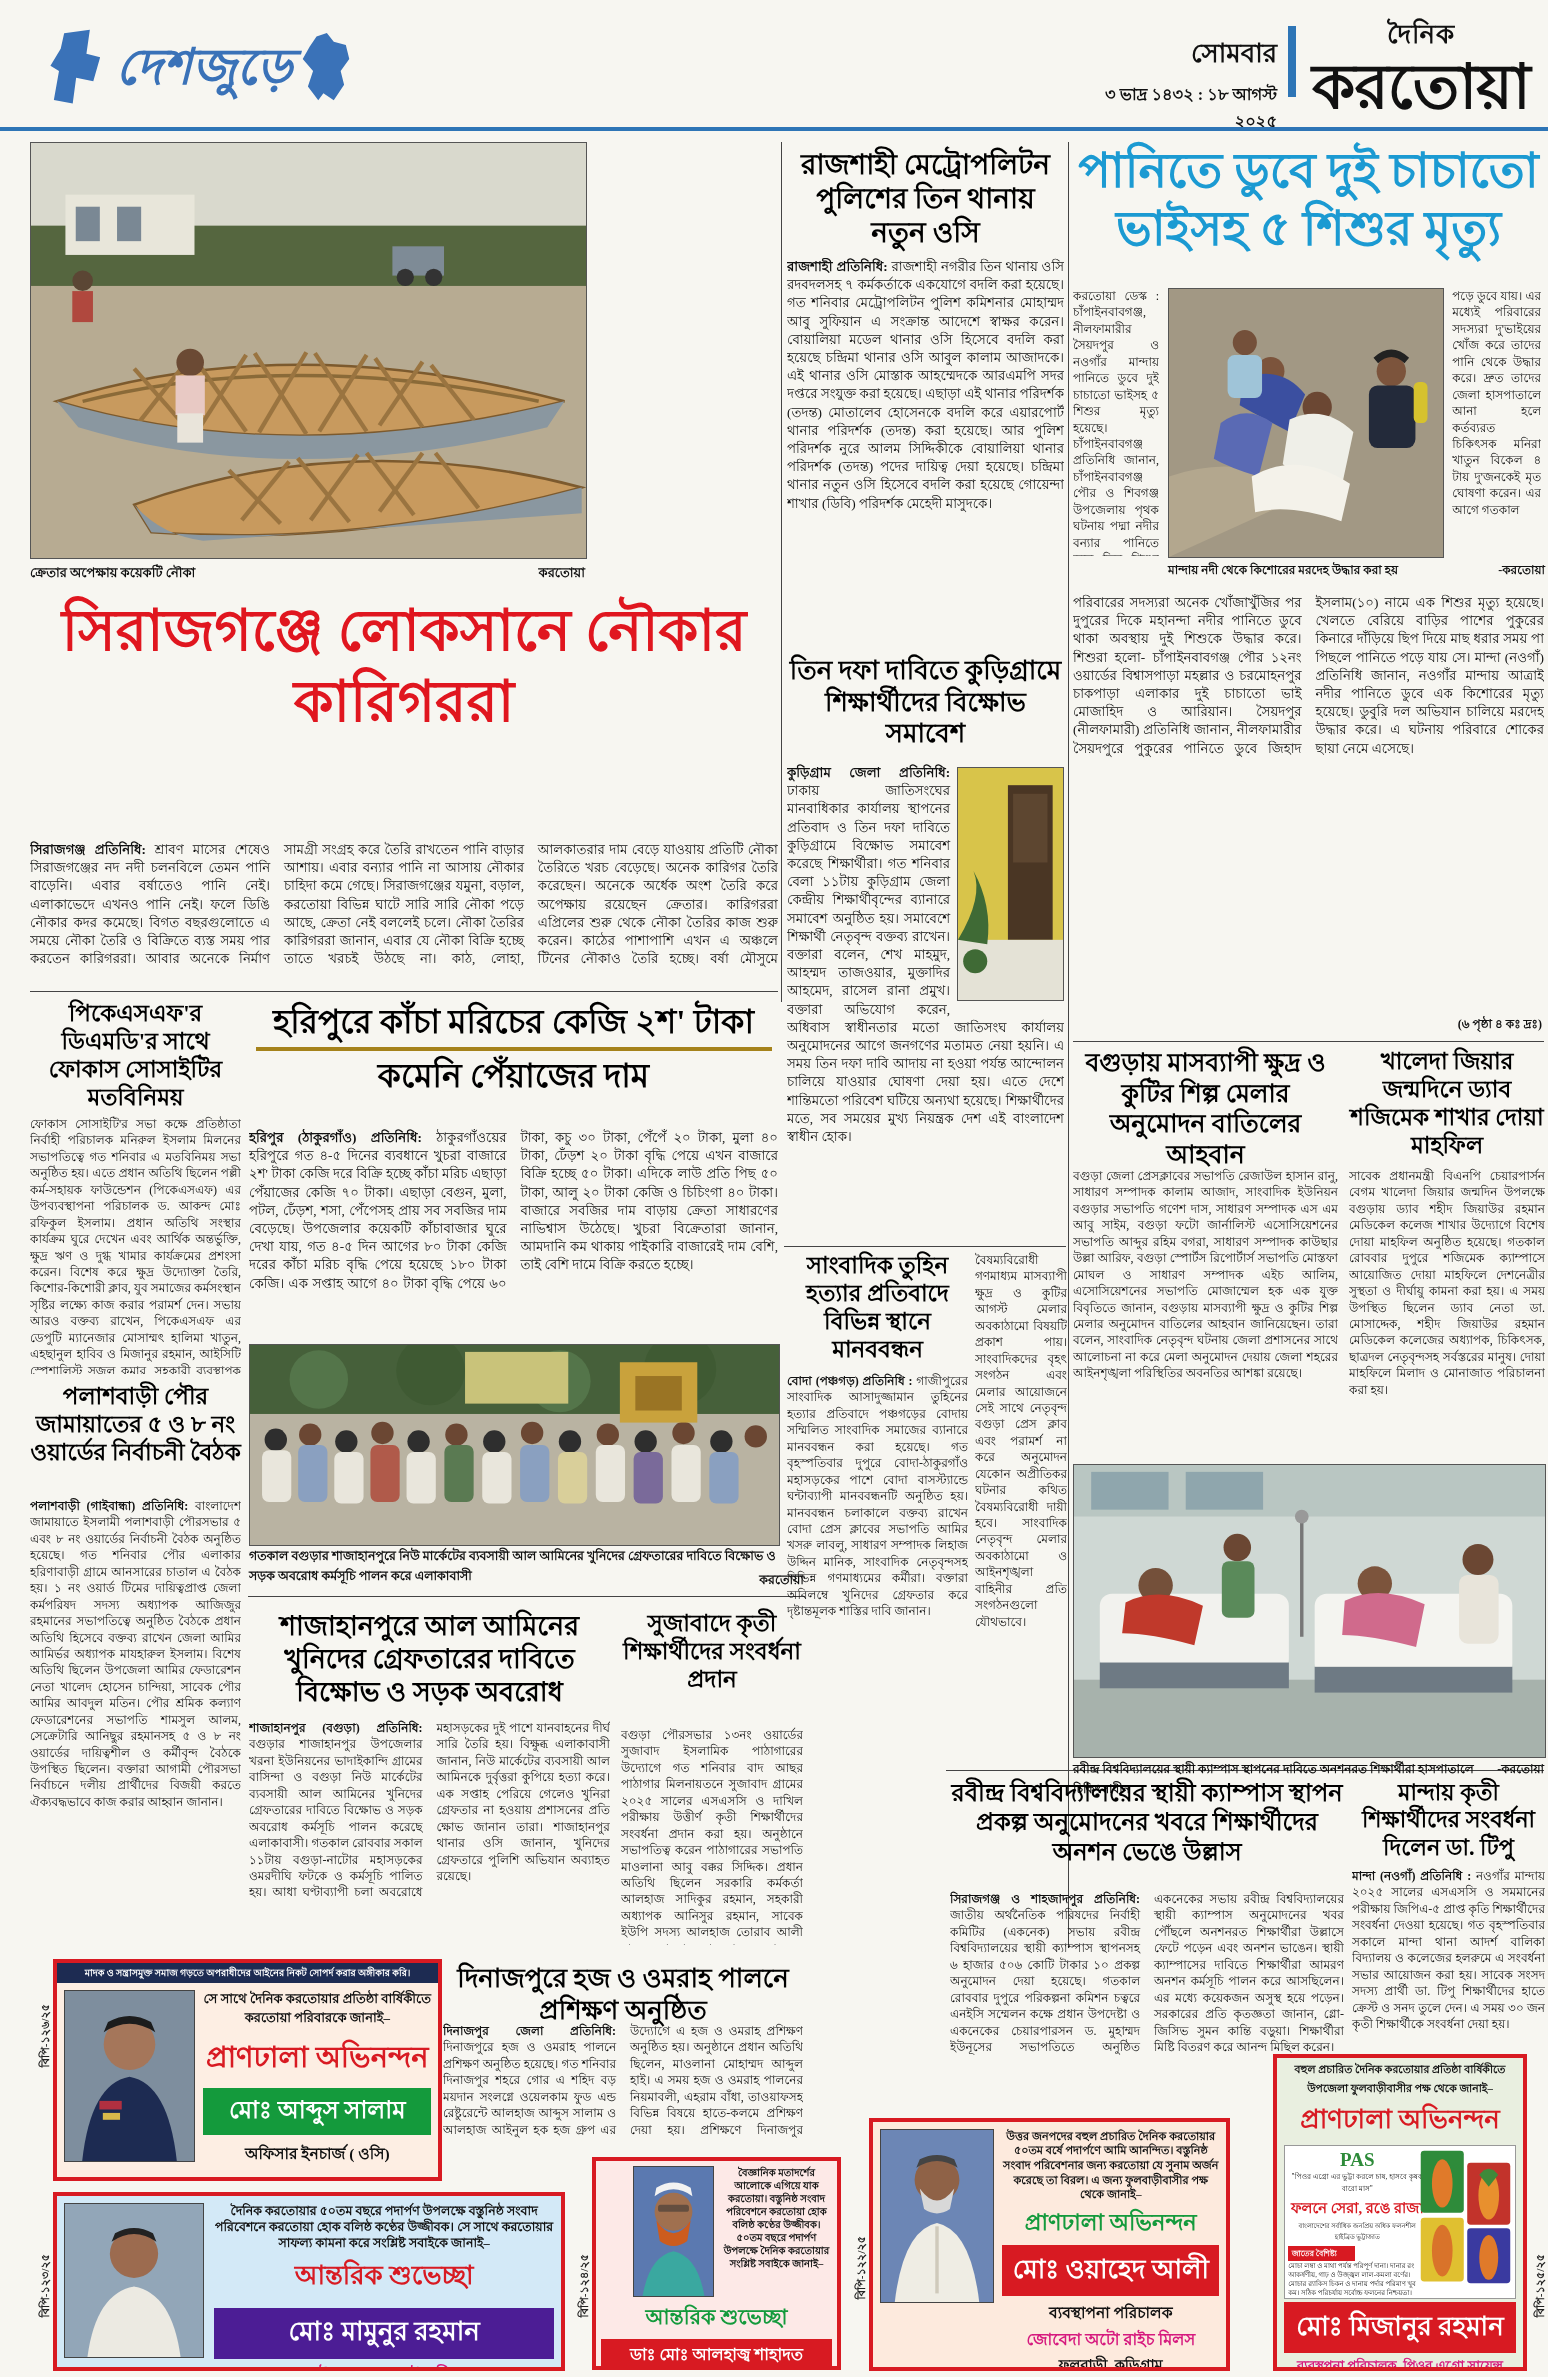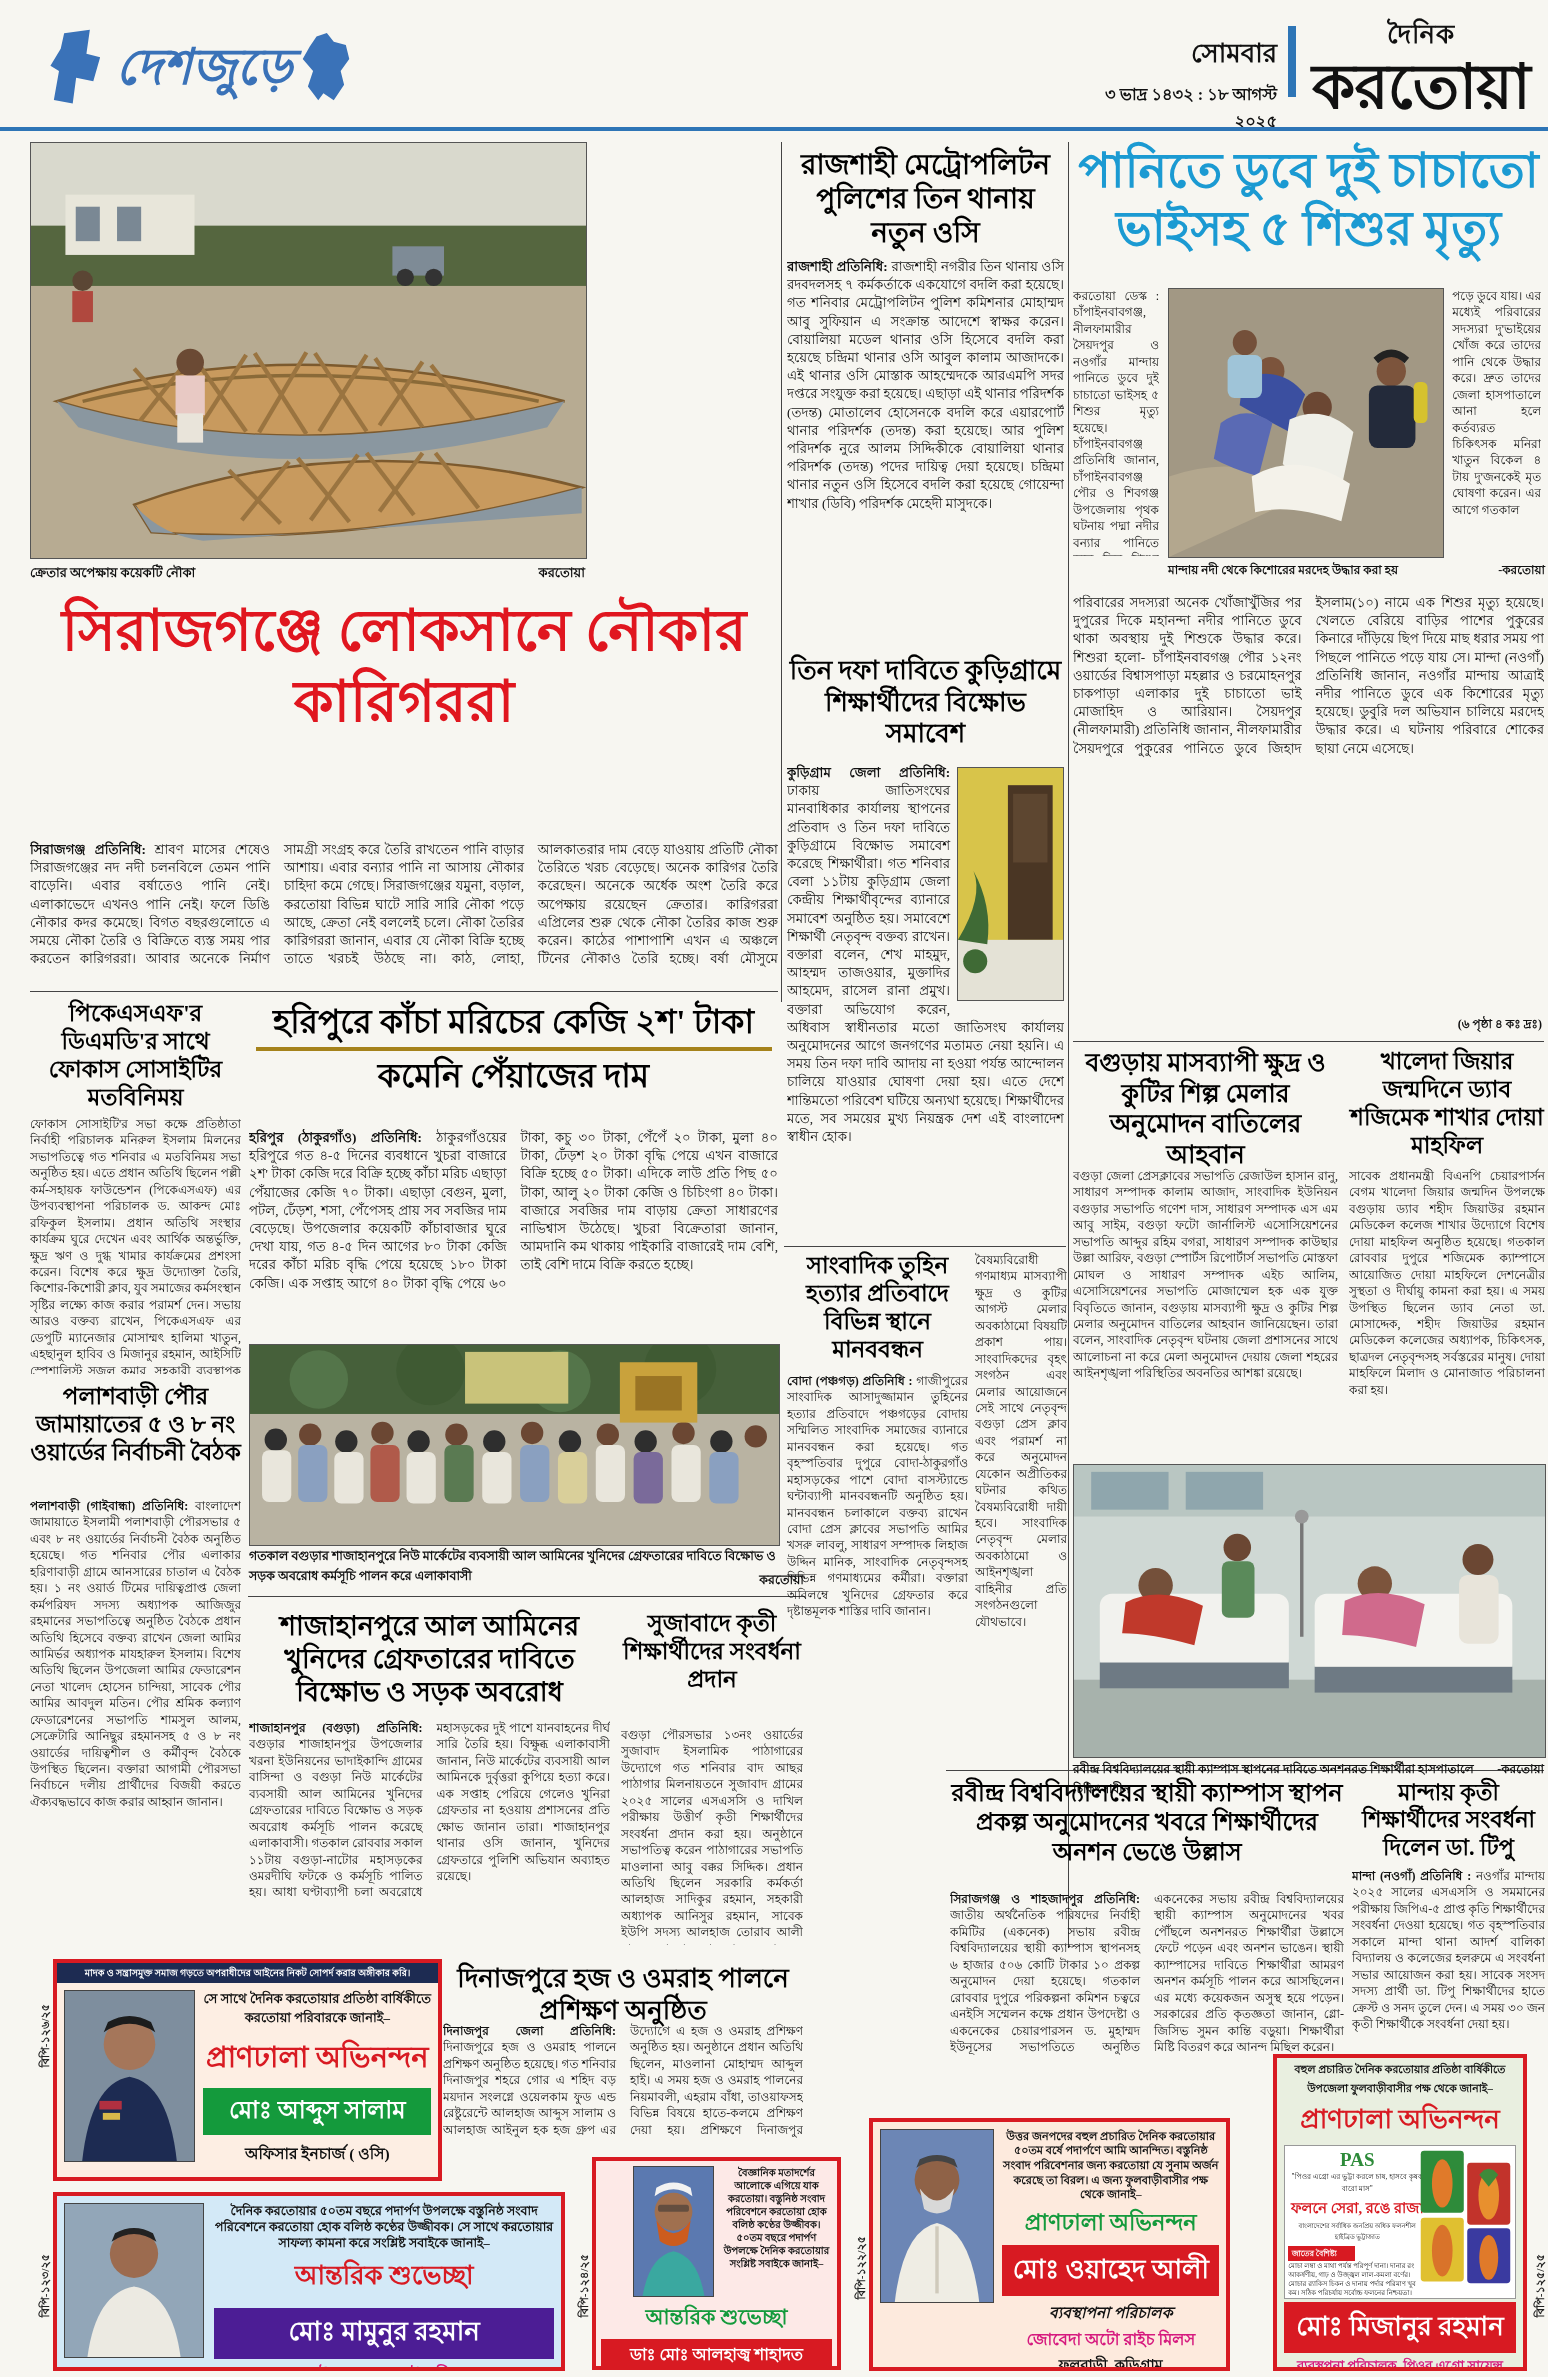--- a/index.html
+++ b/index.html
@@ -432,21 +432,21 @@
           <path d="M41 44 Q65 28 89 44 L85 34 Q65 24 45 34 Z" fill="#444"></path>
           <path d="M45 68 Q65 96 85 68 L80 92 Q65 102 50 92 Z" fill="#d8d8d8"></path>
           <path d="M16 200 Q26 116 65 108 Q104 116 114 200 Z" fill="#efede4"></path>
           <line x1="65" y1="112" x2="65" y2="190" stroke="#cfcabb" stroke-width="4"></line>
         </svg>
       </div>
       <div style="flex:1;text-align:center;">
         <div class="ad-note" style="font-size:11.2px;">উত্তর জনপদের বহুল প্রচারিত দৈনিক করতোয়ার ৫০তম বর্ষে পদার্পণে আমি আনন্দিত। বস্তুনিষ্ঠ সংবাদ পরিবেশনার জন্য করতোয়া যে সুনাম অর্জন করেছে তা বিরল। এ জন্য ফুলবাড়ীবাসীর পক্ষ থেকে জানাই–</div>
         <div class="ad-title-green" style="font-size:22.4px;margin:3.4px 0;">প্রাণঢালা অভিনন্দন</div>
         <div class="namebox" style="background:#d81a22;font-size:26px;">মোঃ ওয়াহেদ আলী</div>
-        <div style="font-weight:bold;font-size:15.5px;margin-top:5.2px;font-style:italic;">ব্যবস্থাপনা পরিচালক</div>
+        <div style="font-weight:bold;font-size:15.5px;margin-top:5.2px;">ব্যবস্থাপনা পরিচালক</div>
         <div class="magenta" style="font-size:16.3px;">জোবেদা অটো  রাইচ মিলস</div>
         <div style="font-weight:bold;font-size:14.6px;">ফুলবাড়ী, কুড়িগ্রাম</div>
       </div>
     </div>
   </div>
 
   <span class="vcode" style="left:1531px;top:2254px;">বিপি-১২৫/২৫</span>
   <div class="ad" style="left:1273px;top:2054px;width:254px;height:317px;background:#e9efe0;">
     <div style="font-weight:bold;font-size:10.8px;text-align:center;padding:3.4px 5.2px 0;">বহুল প্রচারিত দৈনিক করতোয়ার প্রতিষ্ঠা বার্ষিকীতে উপজেলা ফুলবাড়ীবাসীর পক্ষ থেকে জানাই–</div>
     <div class="ad-title-red" style="font-size:26px;">প্রাণঢালা অভিনন্দন</div>

